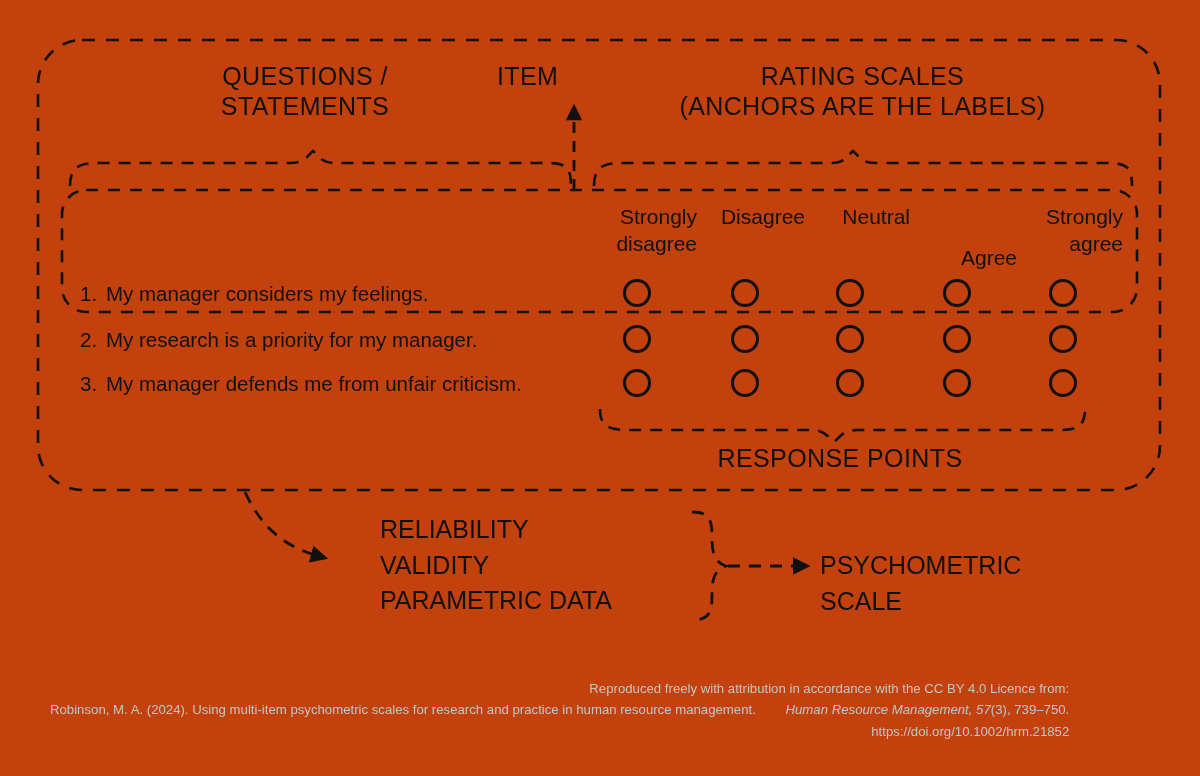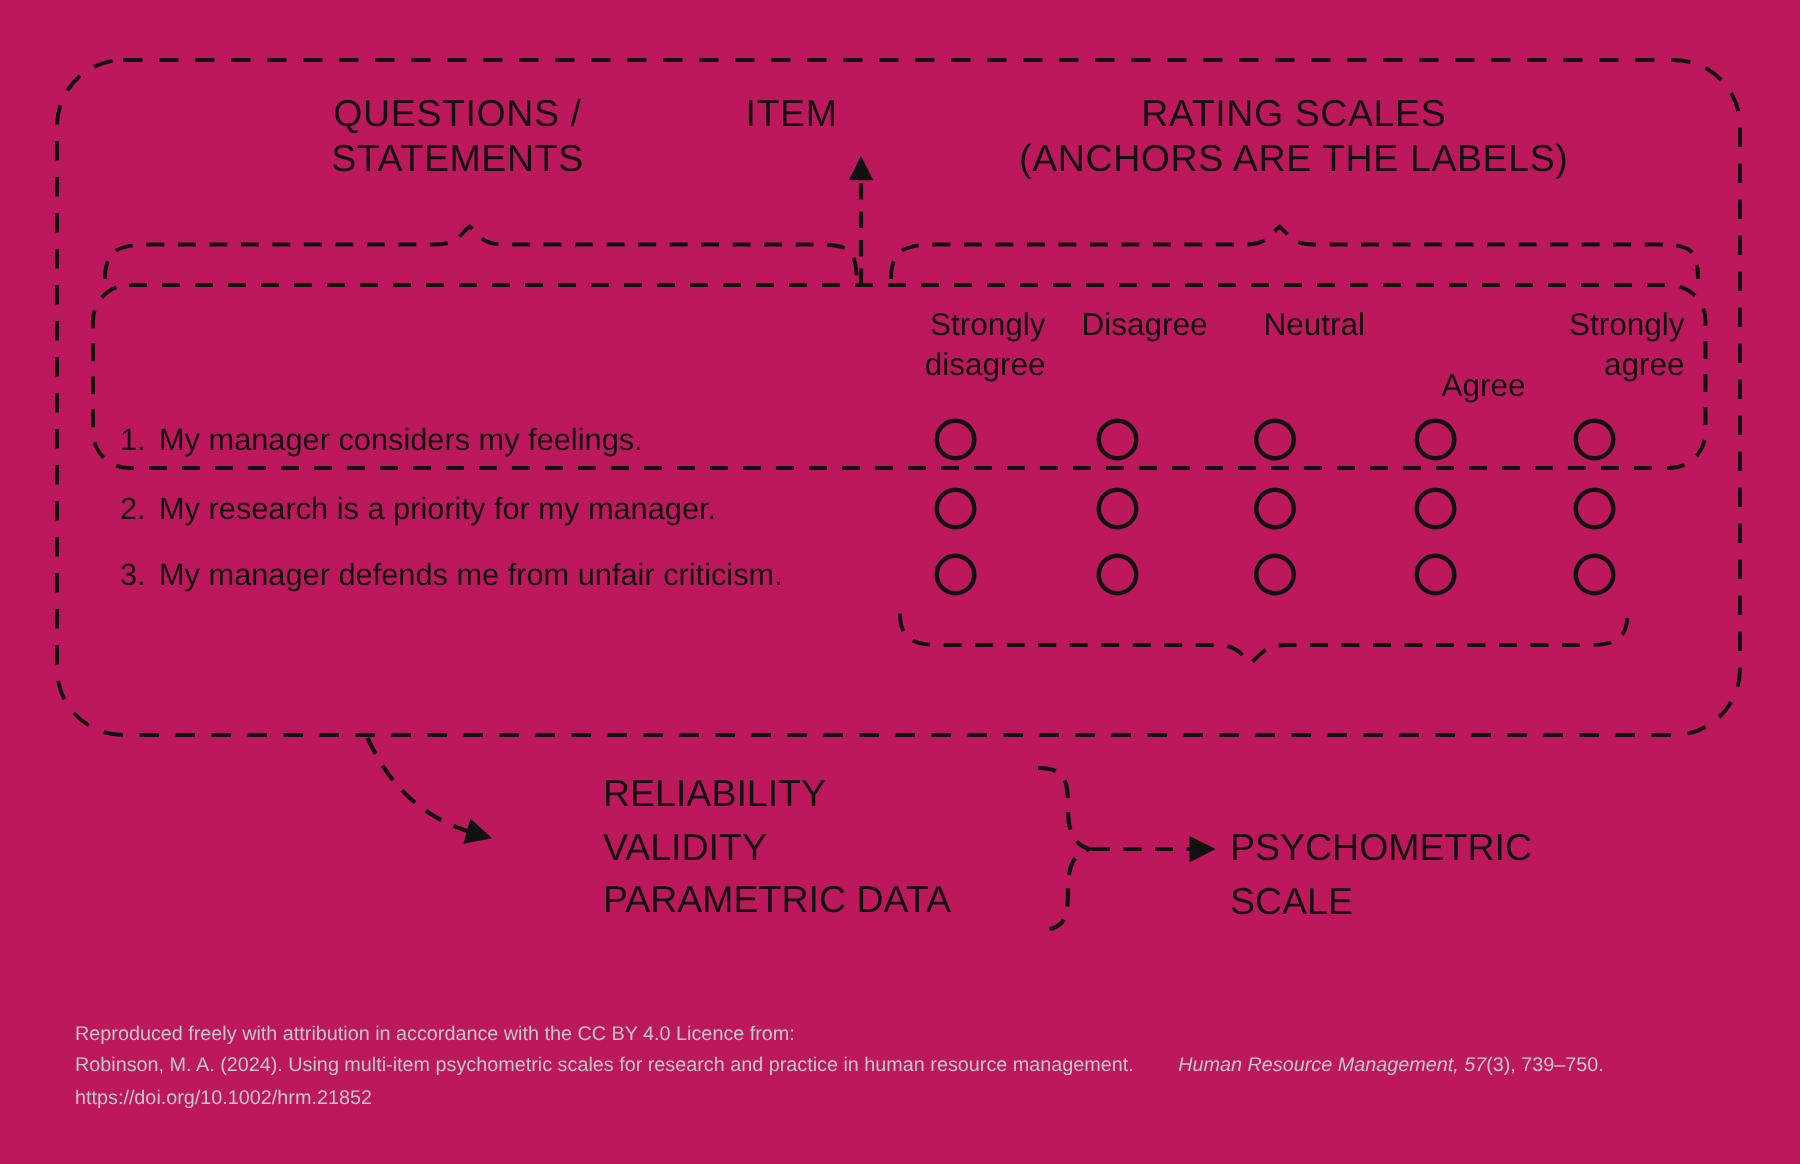--- a/index.html
+++ b/index.html
@@ -6,21 +6,21 @@
   * { box-sizing: border-box; }
   html, body {
     margin: 0; padding: 0;
     background: #ffffff;
     font-family: "Liberation Sans", sans-serif;
   }
   #page {
     position: relative;
     width: 1200px;
     height: 776px;
-    background: #be185d;
+    background: #c2410c;
     overflow: hidden;
   }
   #svg-layer {
     position: absolute;
     top: 0; left: 0;
     width: 1200px;
     height: 776px;
     pointer-events: none;
   }
   .txt {
@@ -96,38 +96,38 @@
   
   #lbl-response-points {
     left: 600px; top: 444px; width: 480px;
     text-align: center;
   }
   #lbl-outcomes {
     left: 380px; top: 512px;
     font-size: 25px;
     line-height: 1.42;
     color: #111;
-    margin-left: 22px;
   }
   #lbl-psychometric {
     left: 820px; top: 548px;
     font-size: 25px;
     line-height: 1.42;
     color: #111;
   }
 
   
   #attribution {
     position: absolute;
     left: 50px;
     top: 678px;
     font-size: 13.2px;
     line-height: 1.62;
     color: #c2c6c9;
     font-family: "Liberation Sans", sans-serif;
+    text-align: right;
   }
   #attribution .ital { font-style: italic; margin-left: 26px; }
 </style>
 </head>
 <body>
 
 <div id="page">
 
   <svg id="svg-layer" viewBox="0 0 1200 776">
     <defs>
@@ -210,20 +210,21 @@
   <div class="resp-circle" style="left:850px; top:339px;"></div>
   <div class="resp-circle" style="left:957px; top:339px;"></div>
   <div class="resp-circle" style="left:1063px; top:339px;"></div>
 
   <div class="resp-circle" style="left:637px; top:383px;"></div>
   <div class="resp-circle" style="left:745px; top:383px;"></div>
   <div class="resp-circle" style="left:850px; top:383px;"></div>
   <div class="resp-circle" style="left:957px; top:383px;"></div>
   <div class="resp-circle" style="left:1063px; top:383px;"></div>
 
+  <div class="txt caps" id="lbl-response-points">RESPONSE POINTS</div>
 
   <div class="txt" id="lbl-outcomes">RELIABILITY
 VALIDITY
 PARAMETRIC DATA</div>
 
   <div class="txt" id="lbl-psychometric">PSYCHOMETRIC
 SCALE</div>
 
   <div id="attribution">
     <div>Reproduced freely with attribution in accordance with the CC BY 4.0 Licence from:</div>

